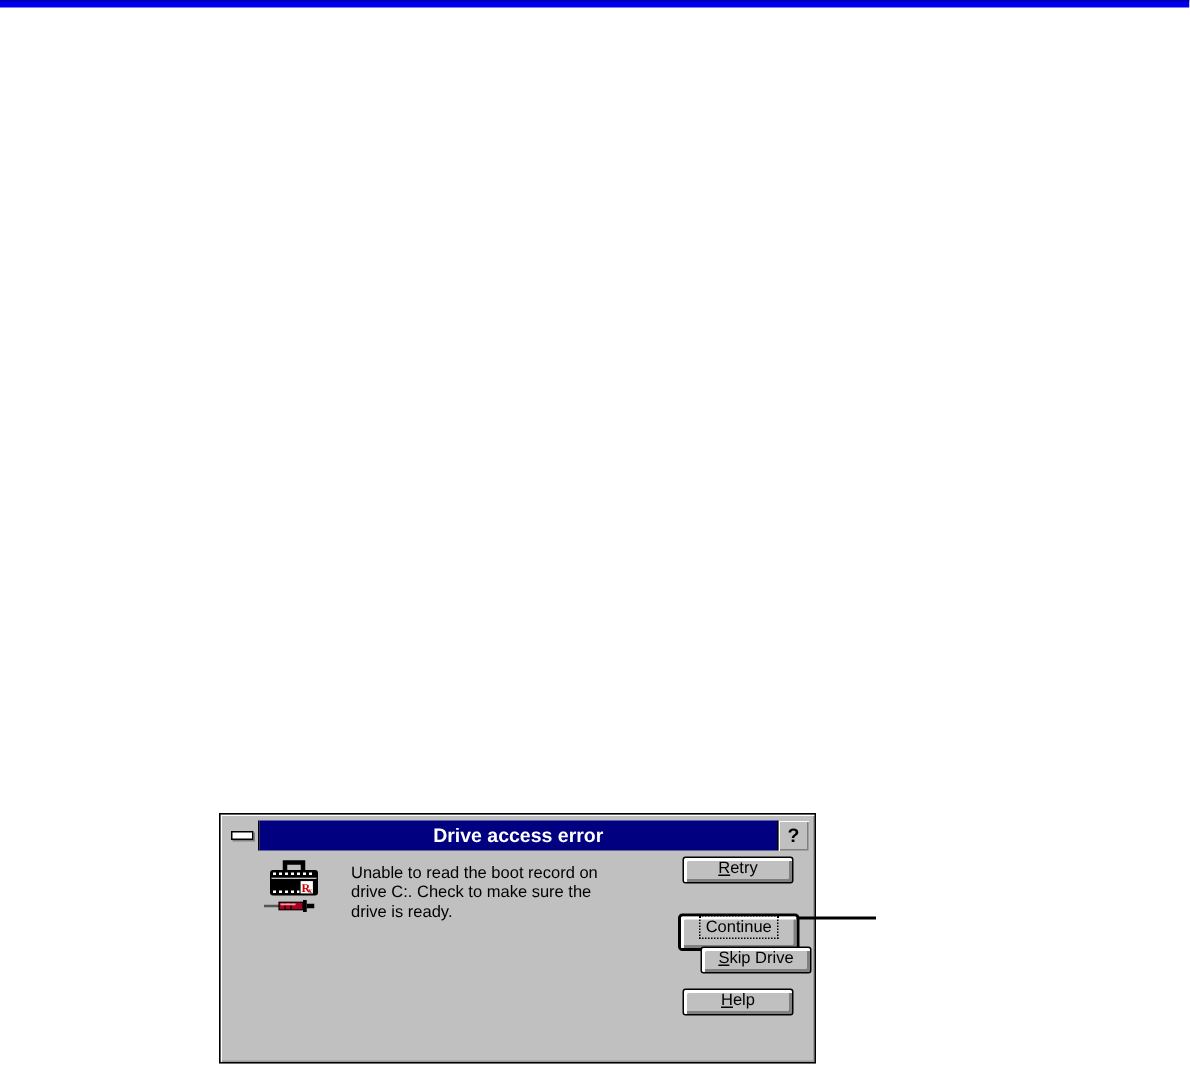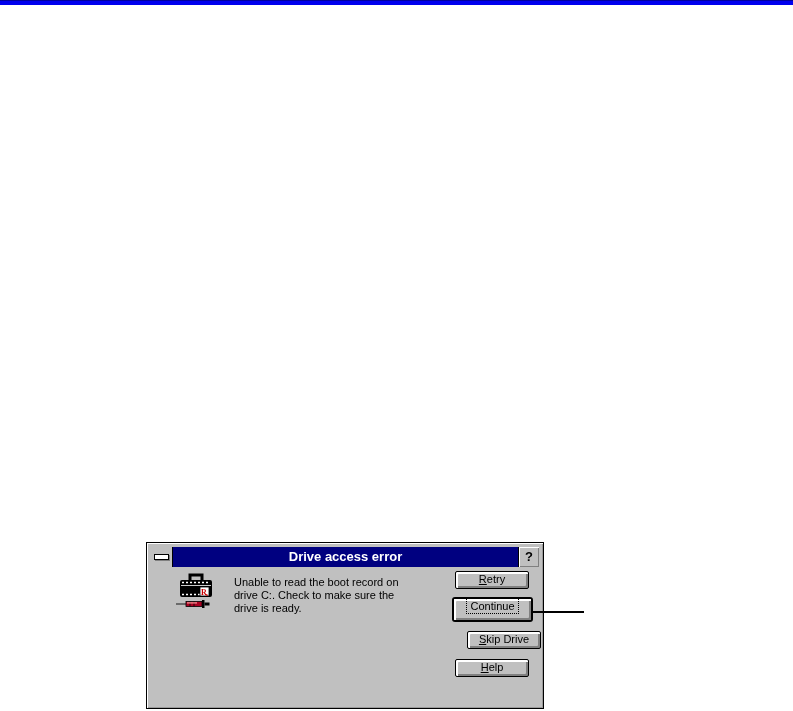--- a/index.html
+++ b/index.html
@@ -89,21 +89,21 @@
     padding: 0; margin: 0;
     display: flex; align-items: flex-start; justify-content: center;
     cursor: pointer;
   }
   #btn-0 { left: 308px; top: 28px; }
   #btn-2 { left: 320px; top: 88px; }
   #btn-3 { left: 308px; top: 116px; }
 
   
   .default-ring {
-    position: absolute; left: 305px; top: 54px;
+    position: absolute; left: 305px; top: 66px;
     width: 81px; height: 25px;
     background: #000;
     border-radius: 3px;
     padding: 2px;
     box-sizing: border-box;
   }
   .default-ring .win-btn {
     position: relative; left: 0; top: 0;
     width: 100%; height: 100%;
     border: none;

